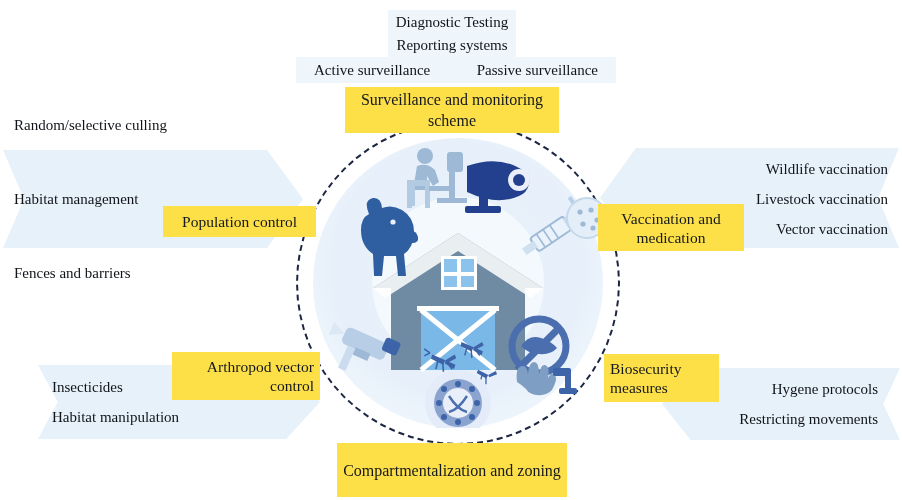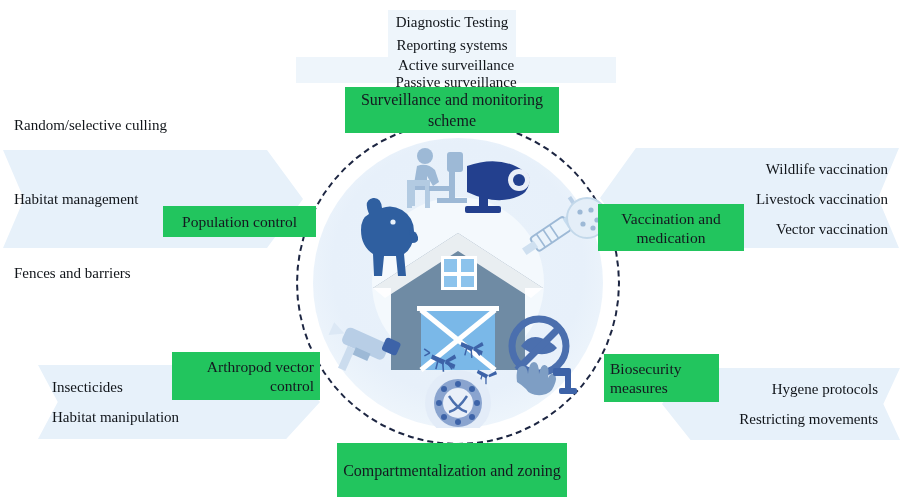--- a/index.html
+++ b/index.html
@@ -30,21 +30,21 @@
   }
   .dashed-ring {
     position: absolute;
     border-radius: 50%;
     border: 2px dashed #1c2541;
     box-sizing: border-box;
   }
   
   .main-label {
     position: absolute;
-    background: #22c55e;
+    background: #fde047;
     color: #14181f;
     font-size: 15.5px;
     line-height: 19px;
     display: flex;
     align-items: center;
     justify-content: center;
     text-align: center;
     box-sizing: border-box;
     padding: 3px 6px;
     z-index: 6;
@@ -253,21 +253,21 @@
       </g>
       <path d="M24 26 q9 14 18 16 M42 26 q-9 14 -18 16" stroke="#4b6fae" stroke-width="2.4" fill="none"></path>
     </g>
   </svg>
 
   <div class="plain-box" style="left:388px; top:10px; width:128px; height:48px;">
     <span>Diagnostic Testing</span>
     <span>Reporting systems</span>
   </div>
 
-  <div class="plain-row" style="left:296px; top:57px; width:320px; height:26px;flex-direction:column;">
+  <div class="plain-row" style="left:296px; top:57px; width:320px; height:26px;">
     <span>Active surveillance</span>
     <span>Passive surveillance</span>
   </div>
 
   <div class="main-label ml-big" style="left:345px; top:87px; width:214px; height:46px;">
     <span>Surveillance and monitoring scheme</span>
   </div>
 
   <div class="arrow arrow-right" style="left:3px; top:150px; width:300px; height:98px;"></div>
   <div class="arrow-lines a-left" style="left:14px; top:150px; width:240px; height:98px;gap:44px;">

